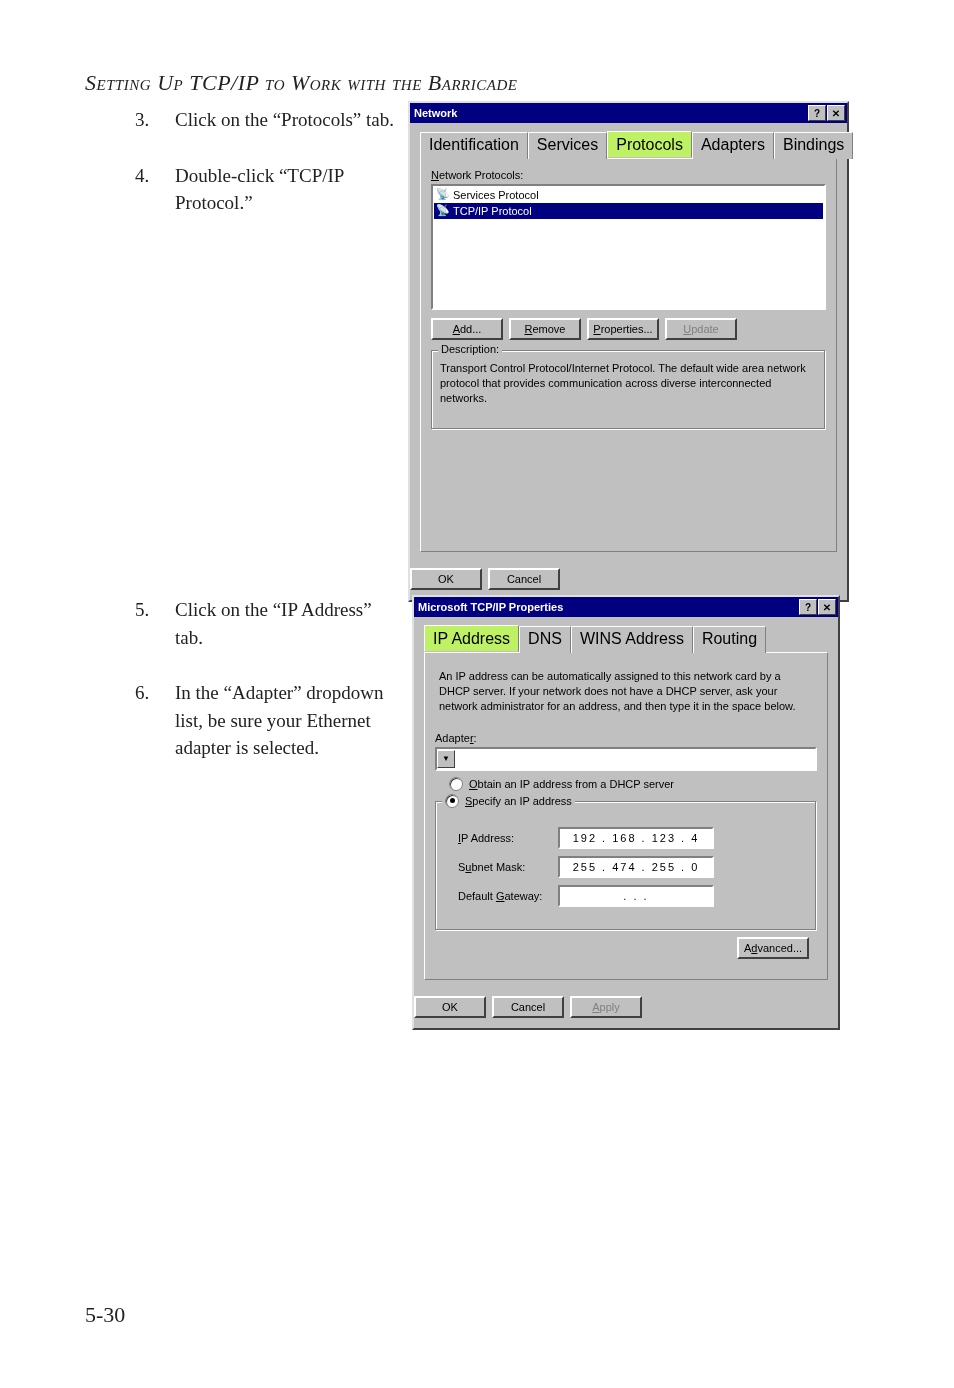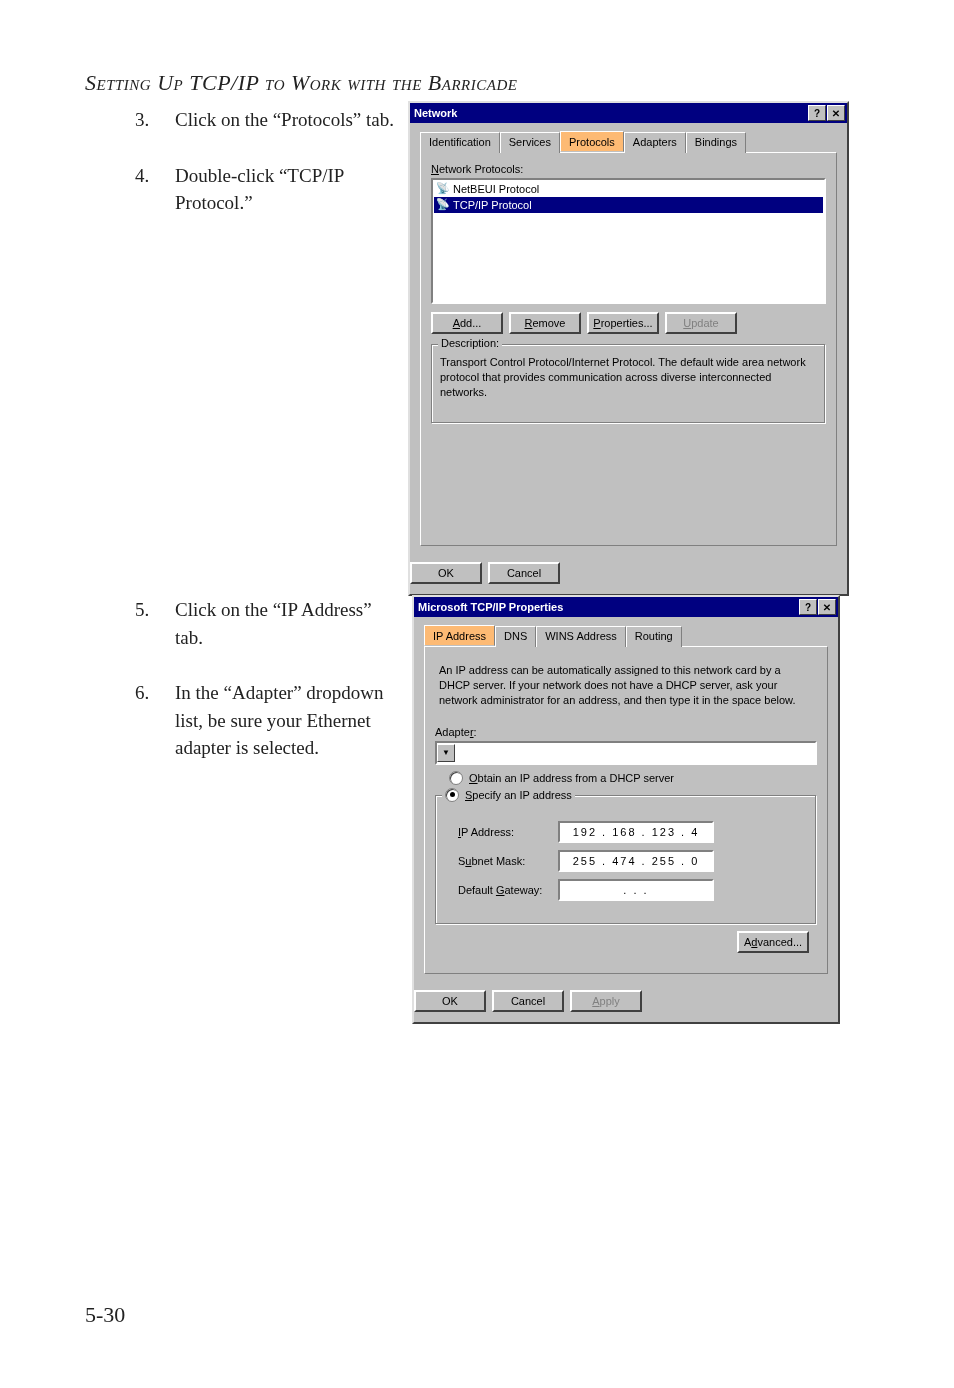--- a/index.html
+++ b/index.html
@@ -89,30 +89,30 @@
   .dialog-body {
     padding: 8px 10px 10px 10px;
     font-size: 11px;
   }
   .tabs {
     display: flex;
     margin-bottom: 0;
   }
   .tab {
     padding: 3px 8px;
-    font-size: 11px;
+    font-size: 16px;
     border: 1px solid;
     border-color: #fff #808080 #c0c0c0 #fff;
     background: #c0c0c0;
     position: relative;
     top: 1px;
     border-bottom: none;
   }
   .tab.active {
-    background: #fdba74;
+    background: #bef264;
     border-bottom: 1px solid #c0c0c0;
     top: 0;
     z-index: 2;
     padding-top: 4px;
   }
   .tab-panel {
     border: 1px solid;
     border-color: #fff #808080 #808080 #fff;
     background: #c0c0c0;
     padding: 10px;
@@ -331,21 +331,21 @@
         <div class="tab">Services</div>
         <div class="tab active">Protocols</div>
         <div class="tab">Adapters</div>
         <div class="tab">Bindings</div>
       </div>
       <div class="tab-panel">
         <span class="field-label"><span class="underline-letter">N</span><span>etwork Protocols:</span></span>
         <div class="listbox">
           <div class="list-item">
             <span class="proto-icon">📡</span>
-            <span>NetBEUI Protocol</span>
+            <span>Services Protocol</span>
           </div>
           <div class="list-item selected">
             <span class="proto-icon">📡</span>
             <span>TCP/IP Protocol</span>
           </div>
         </div>
         <div class="btn-row">
           <div class="win-btn"><span class="underline-letter">A</span><span>dd...</span></div>
           <div class="win-btn"><span class="underline-letter">R</span><span>emove</span></div>
           <div class="win-btn"><span class="underline-letter">P</span><span>roperties...</span></div>

